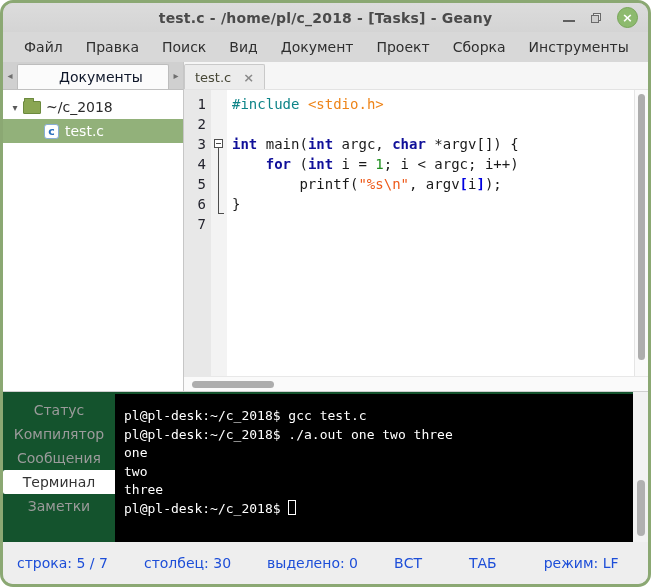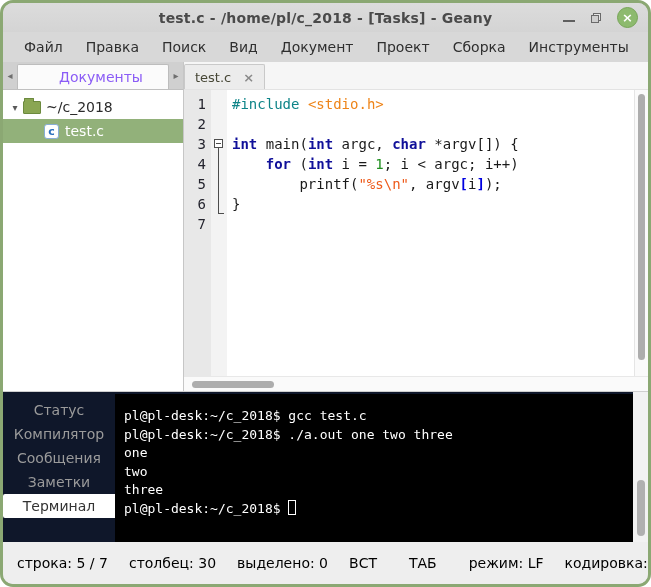--- a/index.html
+++ b/index.html
@@ -49,21 +49,21 @@
   
   .sidebar { width:181px; flex:0 0 181px; display:flex; flex-direction:column; background:#ffffff; border-right:1px solid #c6c6c6; }
   .side-header {
     height:28px; background:#d0d0d0; display:flex; align-items:stretch; flex:0 0 auto;
     border-bottom:1px solid #c0c0c0;
   }
   .nb-arrow { width:14px; display:flex; align-items:center; justify-content:center; color:#6e6e6e; font-size:10px; }
   .side-tab {
     flex:1; background:#fbfbfb; border:1px solid #bdbdbd; border-bottom:none; border-radius:2px 2px 0 0;
     margin-top:2px; display:flex; align-items:center; justify-content:center;
-    font-size:14px; color:#8b5cf6;padding-left:16px;
+    font-size:14px; color:#0f172a;padding-left:16px;
   }
   .tree { padding-top:5px; }
   .tree-row { height:24px; display:flex; align-items:center; font-size:14px; color:#2b2b2b; }
   .tree-row.selected { background:#92b17a; color:#ffffff; }
   .expander { width:16px; text-align:center; color:#5a5a5a; font-size:10px; margin-left:4px; }
   .folder-icon { width:18px; height:13px; background:#8aa653; border:1px solid #6c8a3e; border-radius:1px; position:relative; margin-right:5px; }
   .folder-icon::before { content:""; position:absolute; top:-4px; left:0; width:8px; height:3px; background:#8aa653; border:1px solid #6c8a3e; border-bottom:none; border-radius:1px 1px 0 0; }
   .c-file-icon {
     width:15px; height:15px; background:#ffffff; border:1px solid #88aed6; border-radius:3px;
     color:#2a6fbe; font-size:11px; font-weight:bold; line-height:13px; text-align:center;
@@ -104,40 +104,40 @@
   .tok-num  { color:#1e8f1e; }
   .tok-str  { color:#ee5a1a; }
   .tok-br   { color:#0000e0; font-weight:bold; }
 
   .vscroll { width:14px; flex:0 0 14px; background:#fafafa; border-left:1px solid #e5e5e5; position:relative; }
   .vscroll .thumb { position:absolute; left:3px; right:3px; top:4px; bottom:16px; background:#adadad; border-radius:5px; }
   .hscroll { height:15px; flex:0 0 15px; background:#fafafa; border-top:1px solid #e8e8e8; position:relative; }
   .hscroll .thumb { position:absolute; left:8px; top:4px; width:82px; height:7px; background:#adadad; border-radius:4px; }
 
   
-  .bottom { flex:0 0 151px; display:flex; background:#0f172a; border-top:1px solid #cfcfcf; min-height:0; }
+  .bottom { flex:0 0 151px; display:flex; background:#14532d; border-top:1px solid #cfcfcf; min-height:0; }
   .btabs { width:112px; flex:0 0 112px; padding-top:6px; display:flex; flex-direction:column; }
   .btab {
     height:24px; display:flex; align-items:center; justify-content:center;
     font-size:14px; color:#9b9b9b;
   }
   .btab.active { background:#ffffff; color:#333333; border-radius:2px 0 0 2px; }
   .terminal {
     flex:1; background:#000000; color:#ffffff;
     font-family:"DejaVu Sans Mono", monospace; font-size:13px; line-height:18.5px;
     padding:13px 0 12px 9px; white-space:pre; overflow:hidden; margin:2px 0 0 0;
   }
   .term-cursor { display:inline-block; width:8px; height:15px; border:1px solid #ffffff; vertical-align:-2px; }
   .term-scroll { width:15px; flex:0 0 15px; background:#f2f2f2; position:relative; }
   .term-scroll .thumb { position:absolute; left:4px; right:3px; bottom:6px; height:56px; background:#b0b0b0; border-radius:4px; }
 
   
   .statusbar {
     flex:0 0 42px; background:#eeeeee; display:flex; align-items:center;
-    padding-left:14px; font-size:14px; color:#000000; gap:0;
+    padding-left:14px; font-size:14px; color:#1d4ed8; gap:15px;
   }
   .status-item { margin-right:21px; white-space:nowrap; }
   .status-item.wide { margin-right:32px; }
 </style>
 </head>
 <body>
 
 <div class="window">
 
   <div class="titlebar">
@@ -213,22 +213,22 @@
           <div class="thumb"></div>
         </div>
     </div>
   </div>
 
   <div class="bottom">
     <div class="btabs" id="btabs">
         <div class="btab">Статус</div>
         <div class="btab">Компилятор</div>
         <div class="btab">Сообщения</div>
+        <div class="btab active">Терминал</div>
         <div class="btab">Заметки</div>
-        <div class="btab active">Терминал</div>
       </div>
     <div class="terminal" id="terminal"><div>pl@pl-desk:~/c_2018$ gcc test.c</div><div>pl@pl-desk:~/c_2018$ ./a.out one two three</div><div>one</div><div>two</div><div>three</div><div>pl@pl-desk:~/c_2018$ <span class="term-cursor"></span></div></div>
     <div class="term-scroll">
         <div class="thumb"></div>
       </div>
   </div>
 
   <div class="statusbar" id="statusbar">
       <span class="status-item">строка: 5 / 7</span>
       <span class="status-item">столбец: 30</span>

